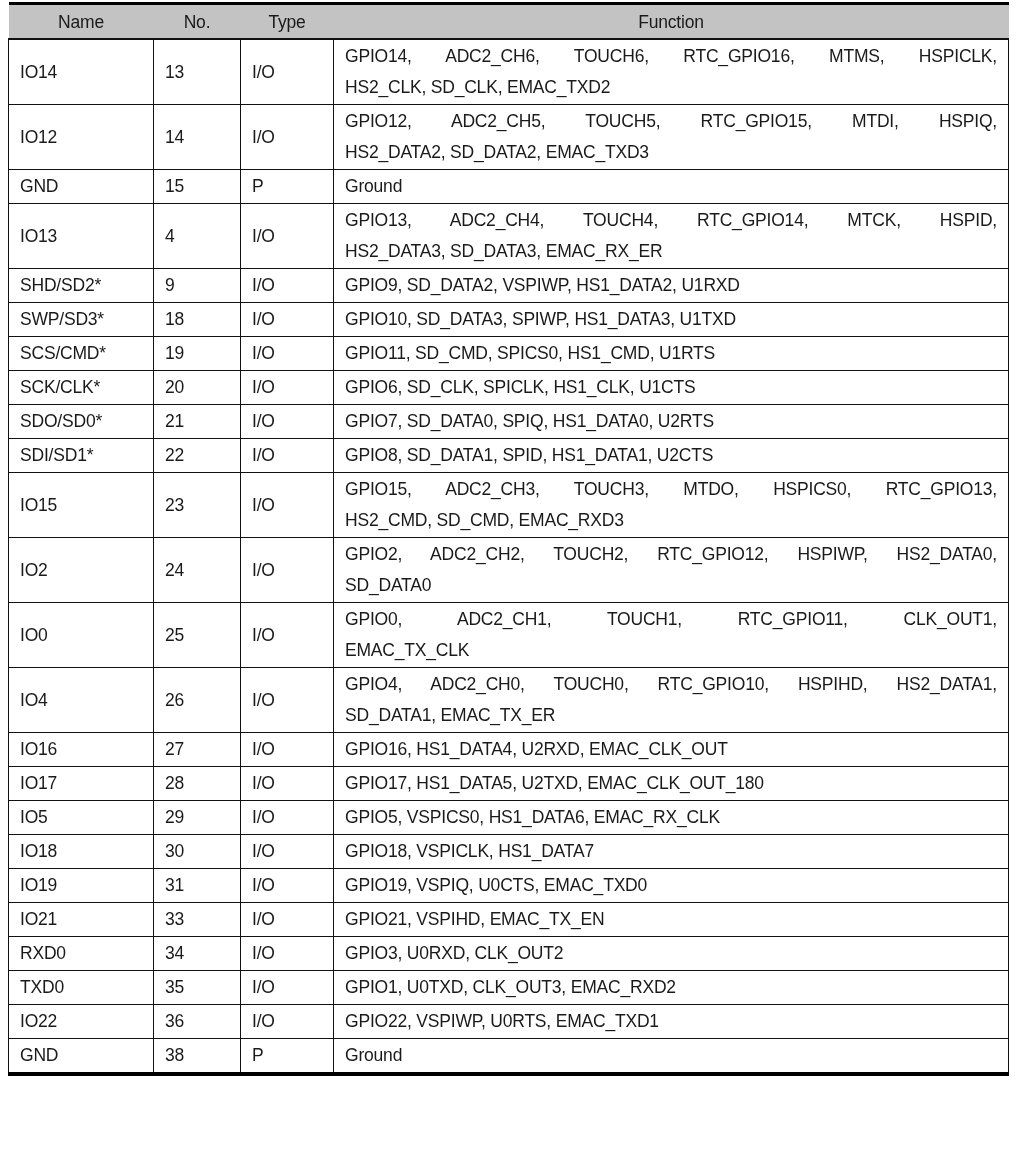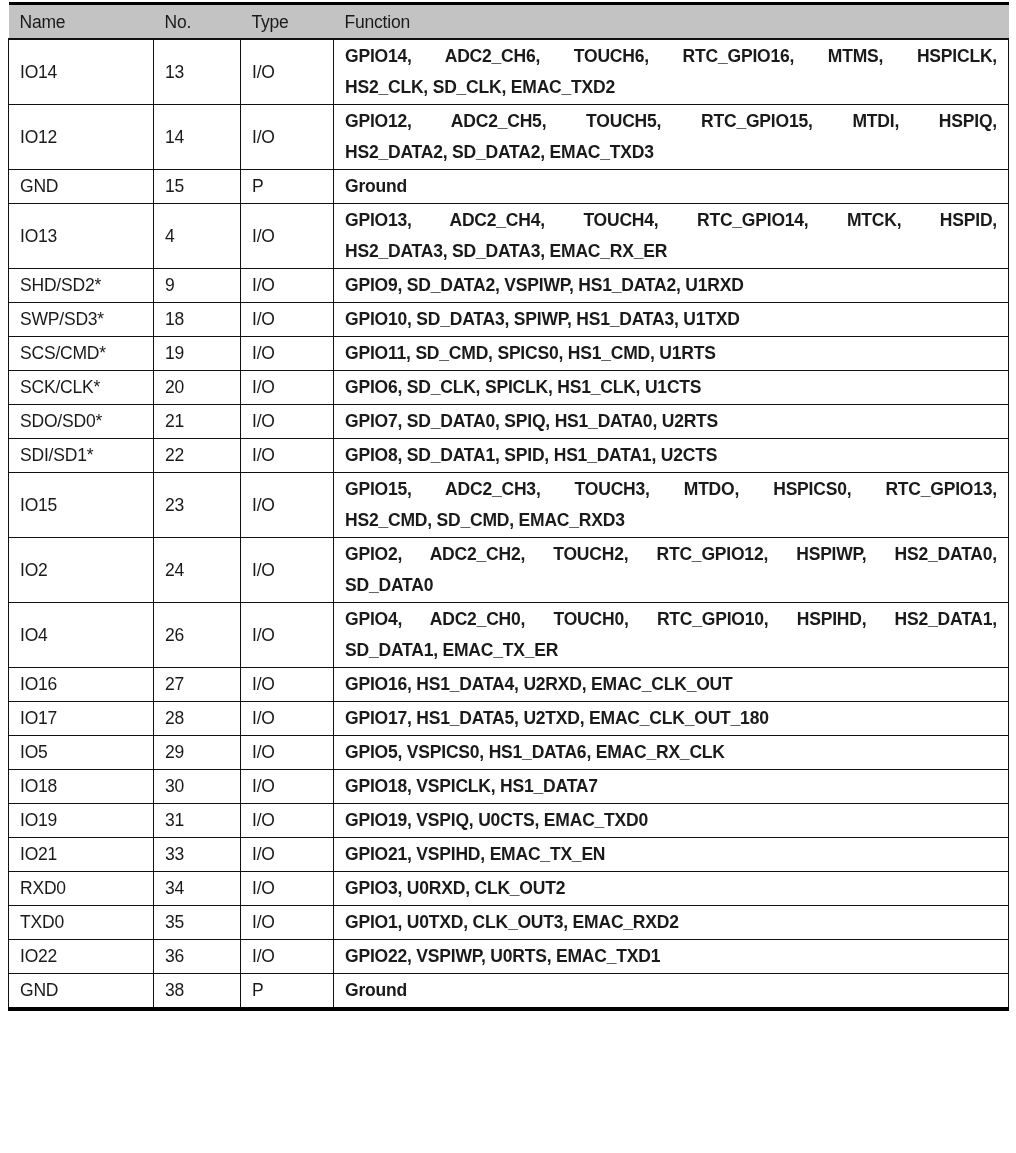--- a/index.html
+++ b/index.html
@@ -24,21 +24,21 @@
     color: #1a1a1a;
   }
   col.c-name { width: 145px; }
   col.c-no   { width: 87px;  }
   col.c-type { width: 93px;  }
   col.c-fn   { width: 675px; }
   thead th {
     background: #c3c3c3;
     font-weight: normal;
     font-size: 17.5px;
-    text-align: left;
+    text-align: center;
     padding: 6px 11px 5px 11px;
     line-height: 22px;
     border: none;
     border-bottom: 2px solid #111111;
     letter-spacing: -0.2px;
   }
   tbody td {
     border: 1.5px solid #111111;
     font-size: 17.5px;
     line-height: 31px;
@@ -48,21 +48,20 @@
     white-space: nowrap;
     overflow: hidden;
   }
   tbody td.fn-cell {
     white-space: normal;
   }
   .fn-line {
     text-align: justify;
     text-align-last: justify;
     line-height: 31px;
-    font-weight: bold;
   }
   .fn-line:last-child {
     text-align-last: left;
   }
 </style>
 </head>
 <body>
 
 <div class="page">
   <table class="pin-table">
@@ -187,20 +186,29 @@
   <tr>
     <td>IO2</td>
     <td>24</td>
     <td>I/O</td>
     <td class="fn-cell">
             <div class="fn-line">GPIO2, ADC2_CH2, TOUCH2, RTC_GPIO12, HSPIWP, HS2_DATA0,</div>
             <div class="fn-line">SD_DATA0</div>
           </td>
   </tr>
 
+  <tr>
+    <td>IO0</td>
+    <td>25</td>
+    <td>I/O</td>
+    <td class="fn-cell">
+            <div class="fn-line">GPIO0, ADC2_CH1, TOUCH1, RTC_GPIO11, CLK_OUT1,</div>
+            <div class="fn-line">EMAC_TX_CLK</div>
+          </td>
+  </tr>
 
   <tr>
     <td>IO4</td>
     <td>26</td>
     <td>I/O</td>
     <td class="fn-cell">
             <div class="fn-line">GPIO4, ADC2_CH0, TOUCH0, RTC_GPIO10, HSPIHD, HS2_DATA1,</div>
             <div class="fn-line">SD_DATA1, EMAC_TX_ER</div>
           </td>
   </tr>

